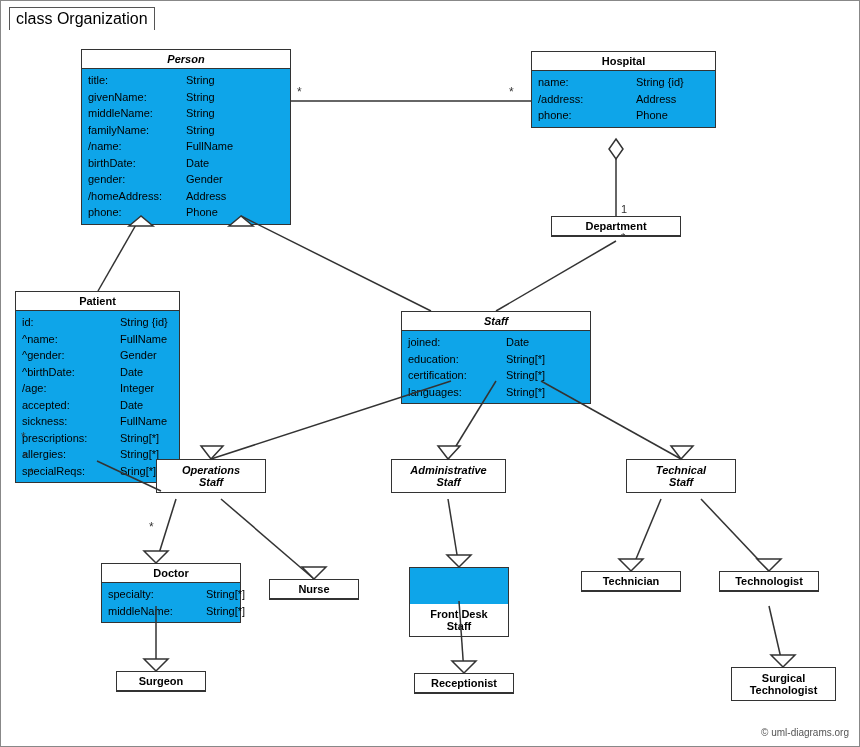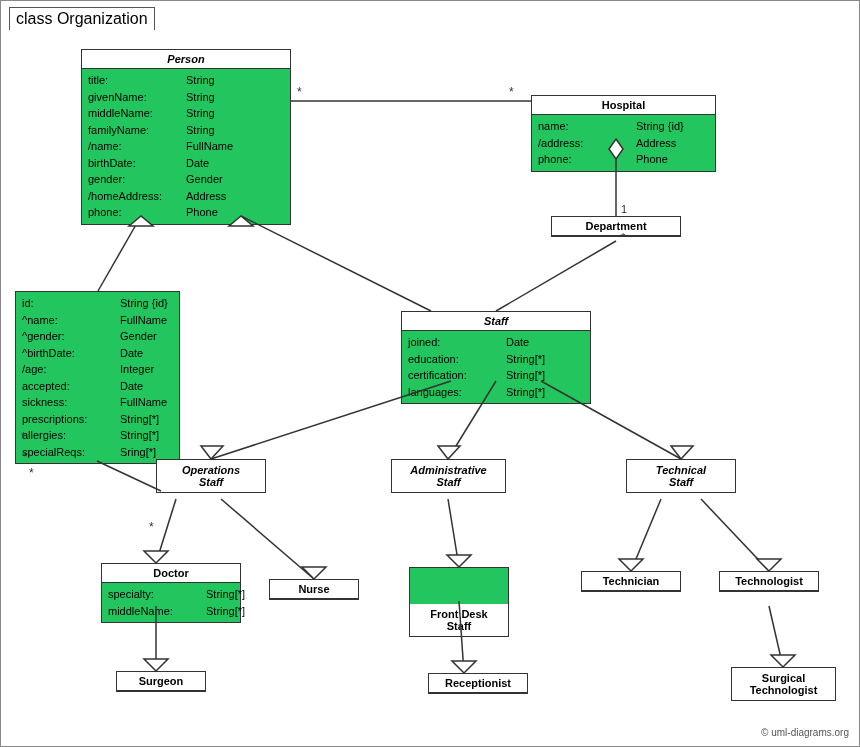--- a/index.html
+++ b/index.html
@@ -25,21 +25,21 @@
       left: 8px;
       border: 1px solid #555;
       border-bottom: none;
       padding: 2px 6px;
       font-size: 16px;
       background: #fff;
     }
     .uml-box {
       position: absolute;
       border: 1.5px solid #333;
-      background: #22c55e;
+      background: #0ea5e9;
       text-align: left;
     }
     .uml-box .title {
       text-align: center;
       font-weight: bold;
       border-bottom: 1.5px solid #333;
       padding: 3px 6px;
       background: #fff;
     }
     .uml-box .title.italic {
@@ -116,21 +116,21 @@
           <span class="attr-name">/homeAddress:</span>
           <span class="attr-type">Address</span>
         </div>
       <div class="attr-row">
           <span class="attr-name">phone:</span>
           <span class="attr-type">Phone</span>
         </div>
     </div>
   </div>
 
-  <div class="uml-box" style="left:530px; top:50px; width:185px;margin-top:44px;">
+  <div class="uml-box" style="left:530px; top:50px; width:185px;">
     <div class="title">Hospital</div>
     <div class="attrs">
       <div class="attr-row">
           <span class="attr-name">name:</span>
           <span class="attr-type">String {id}</span>
         </div>
       <div class="attr-row">
           <span class="attr-name">/address:</span>
           <span class="attr-type">Address</span>
         </div>
@@ -161,20 +161,21 @@
           <span class="attr-type">String[*]</span>
         </div>
       <div class="attr-row">
           <span class="attr-name">languages:</span>
           <span class="attr-type">String[*]</span>
         </div>
     </div>
   </div>
 
   <div class="uml-box" style="left:14px; top:290px; width:165px;">
+    <div class="title">Patient</div>
     <div class="attrs">
       <div class="attr-row">
           <span class="attr-name">id:</span>
           <span class="attr-type">String {id}</span>
         </div>
       <div class="attr-row">
           <span class="attr-name">^name:</span>
           <span class="attr-type">FullName</span>
         </div>
       <div class="attr-row">
@@ -251,21 +252,21 @@
   </div>
 
   <div class="uml-box" style="left:718px; top:570px; width:100px;">
     <div class="title">Technologist</div>
   </div>
 
   <div class="uml-box" style="left:115px; top:670px; width:90px;">
     <div class="title">Surgeon</div>
   </div>
 
-  <div class="uml-box" style="left:413px; top:672px; width:100px;margin-left:14px;">
+  <div class="uml-box" style="left:413px; top:672px; width:100px;">
     <div class="title">Receptionist</div>
   </div>
 
   <div class="uml-box" style="left:730px; top:666px; width:105px; text-align:center;">
     <div class="title" style="font-weight:bold; padding:4px 6px; border-bottom:none;">Surgical<br>Technologist</div>
   </div>
 
   <div class="copyright">© uml-diagrams.org</div>
 
   <svg class="svg-overlay">

